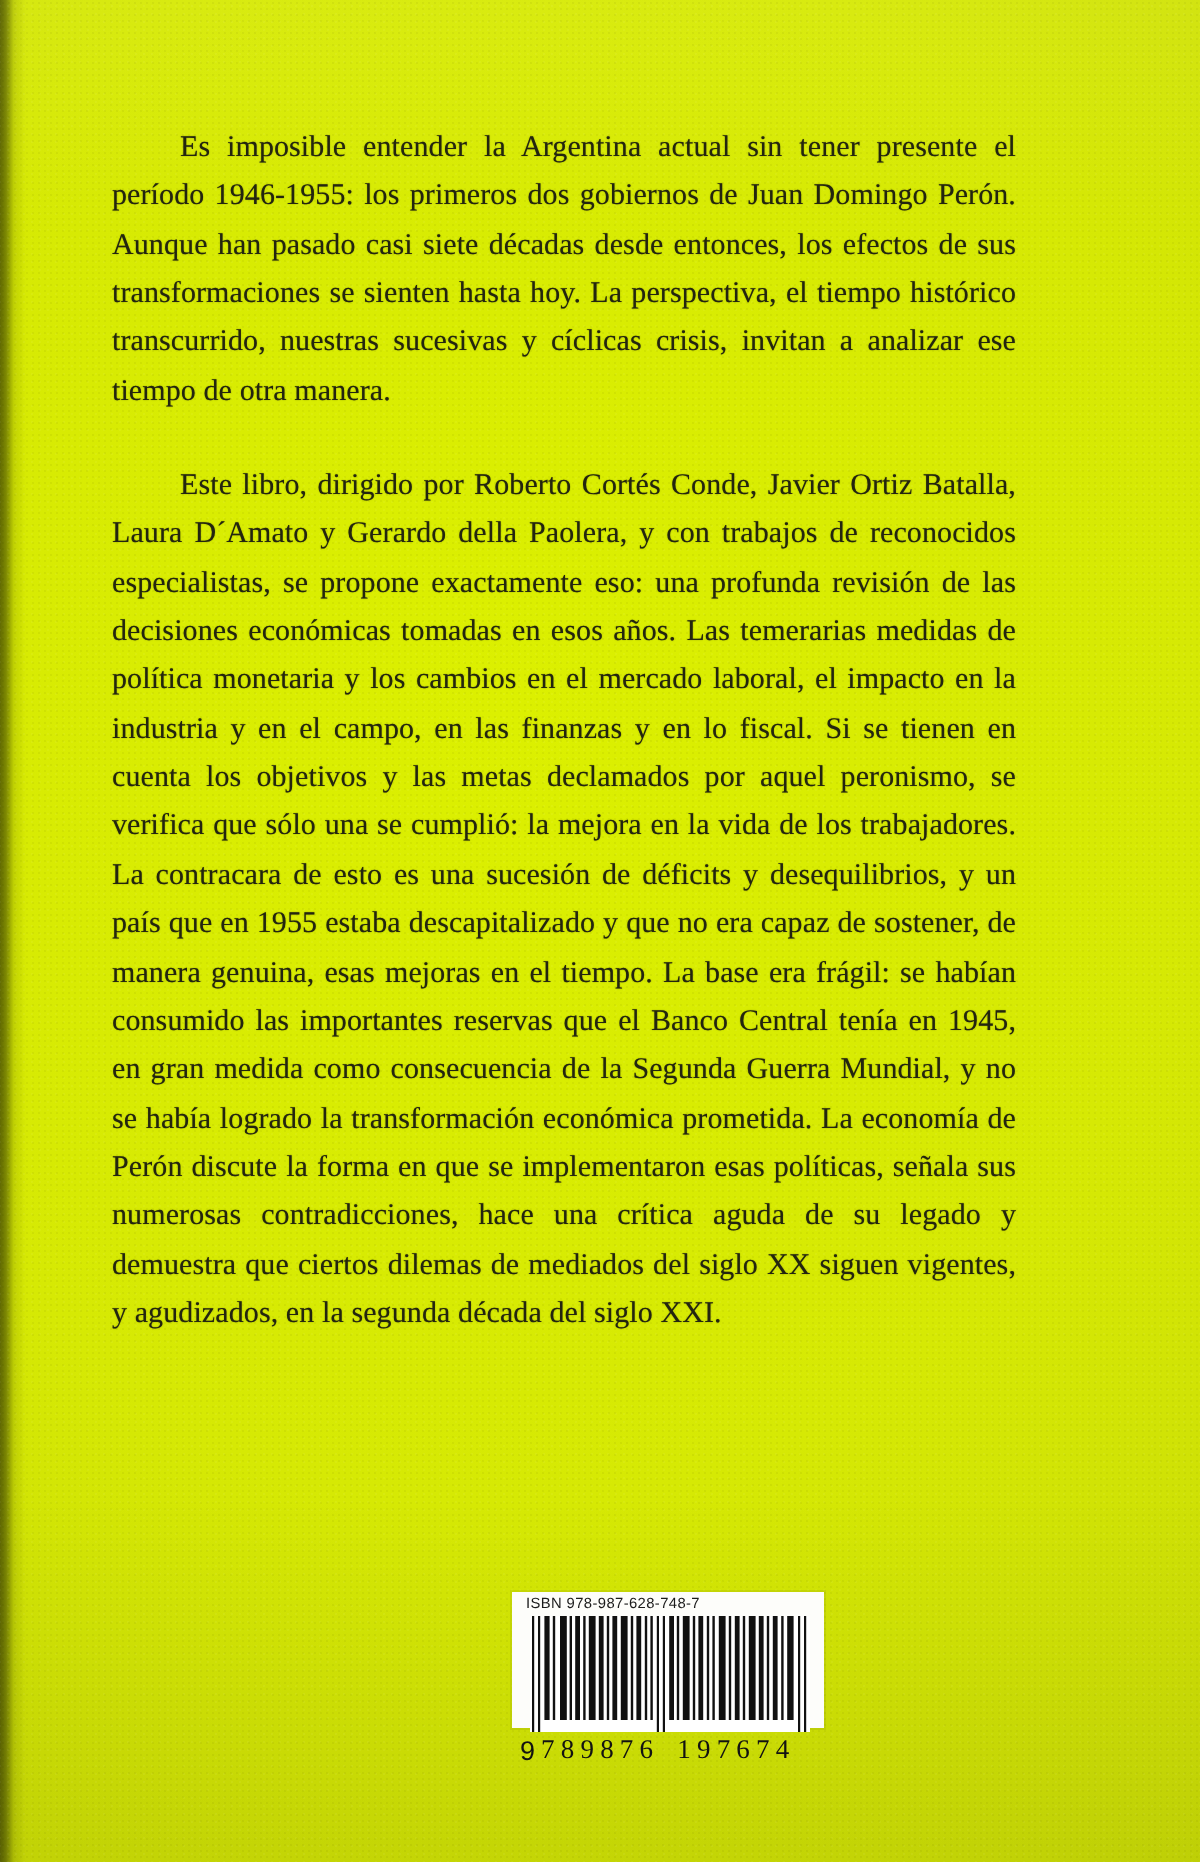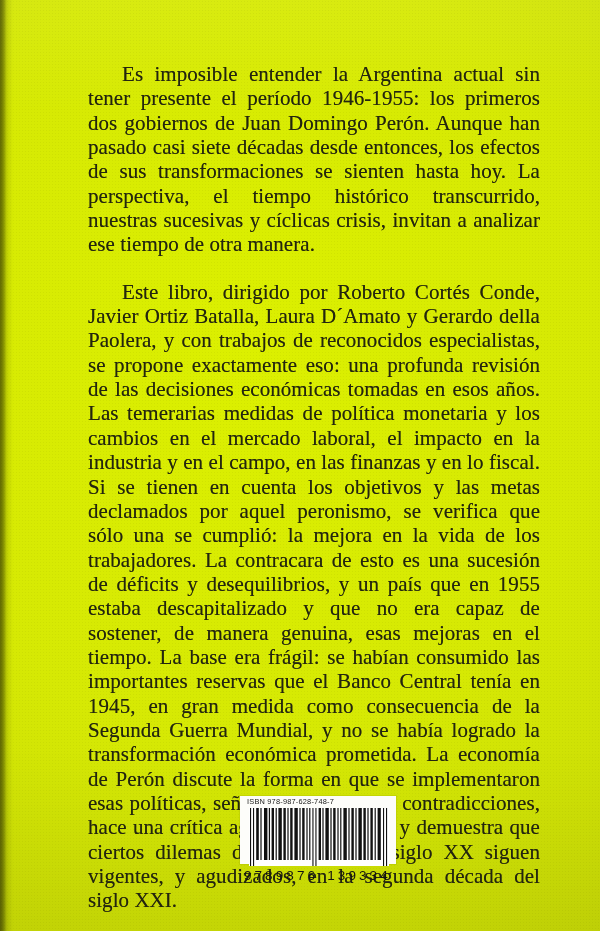--- a/index.html
+++ b/index.html
@@ -47,45 +47,45 @@
     background-image:
       radial-gradient(rgba(0,0,0,.30) .6px, transparent .7px),
       radial-gradient(rgba(255,255,255,.35) .6px, transparent .7px);
     background-size: 3px 3px, 4px 4px;
     background-position: 0 0, 2px 1px;
   }
 
   
   #blurb {
     position: absolute;
-    left: 88px;
+    left: 56px;
     top: 62px;
     width: 452px;
     color: #23250f;
-    font-size: 21px;
+    font-size: 15px;
     line-height: 24.35px;
     text-align: justify;
     text-justify: inter-word;
     letter-spacing: .05px;
     text-shadow: 0 0 .6px rgba(35,37,15,.55);
   }
   #blurb p {
     margin: 0;
     text-indent: 34px;
   }
   #blurb p.para-2 {
     margin-top: 23px;
   }
   #blurb .title-italic {
   }
 
   
   #barcode-block {
     position: absolute;
-    left: 240px;
+    left: 256px;
     top: 796px;
     width: 156px;
     height: 68px;
     background: #fdfdfa;
     padding: 0;
     box-shadow: 0 0 0 1px rgba(0,0,0,.06);
     text-align: right;
   }
   #isbn-text {
     position: absolute;
@@ -116,20 +116,21 @@
     color: #121212;
     display: flex;
     align-items: center;
   }
   #barcode-digits .d-lead {
     margin-left: 4px;
     margin-right: 3px;
   }
   #barcode-digits .d-grp {
     letter-spacing: 3.1px;
+    font-family: Liberation Serif, serif;
   }
   #barcode-digits .d-grp.g1 { margin-right: 7px; }
   #barcode-digits .d-grp.g2 { margin-left: 2px; }
 </style>
 </head>
 <body>
 
 <div id="cover">
   <div id="grain"></div>
 
@@ -182,16 +183,16 @@
         <rect x="125.6" y="0" width="1.2" height="52"></rect>
         <rect x="128.6" y="0" width="3.2" height="52"></rect>
         <rect x="134.0" y="0" width="1.1" height="58"></rect>
         <rect x="137.0" y="0" width="1.1" height="58"></rect>
       </g>
     </svg>
 
     <div id="barcode-digits">
       <span class="d-lead">9</span>
       <span class="d-grp g1">789876</span>
-      <span class="d-grp g2">139334</span>
+      <span class="d-grp g2">197674</span>
     </div>
   </div>
 </div>
 
 </body></html>

